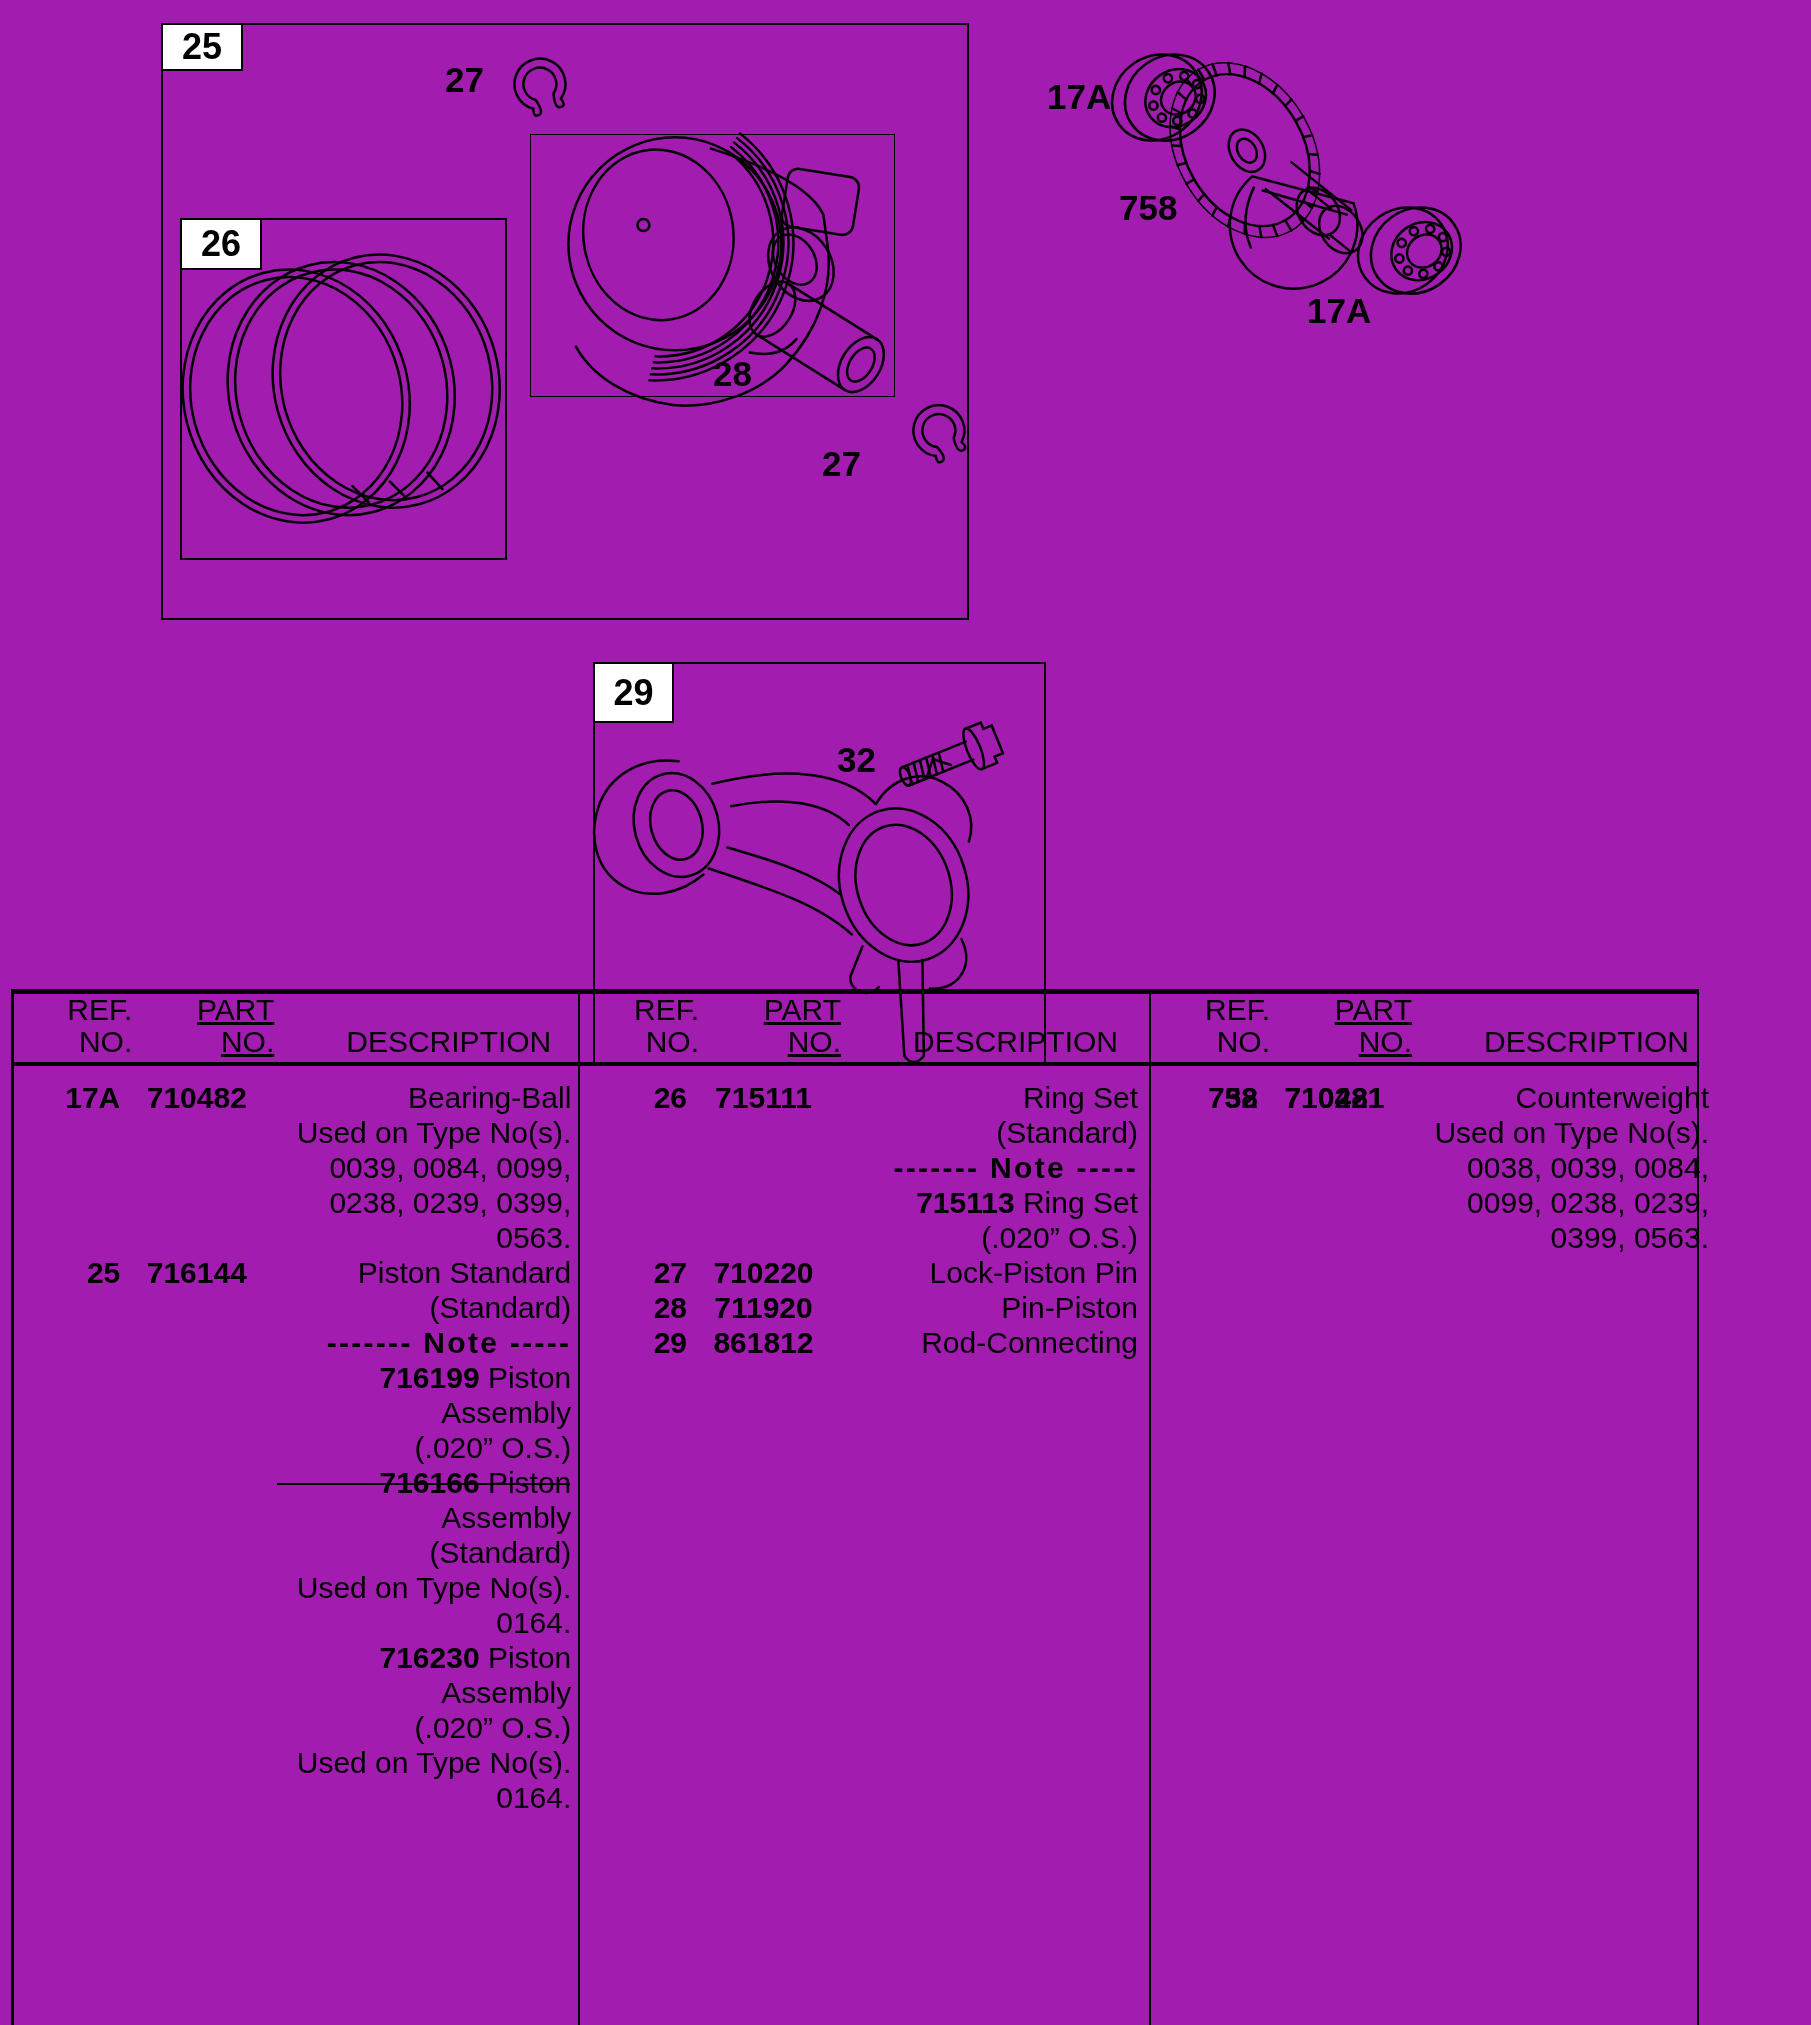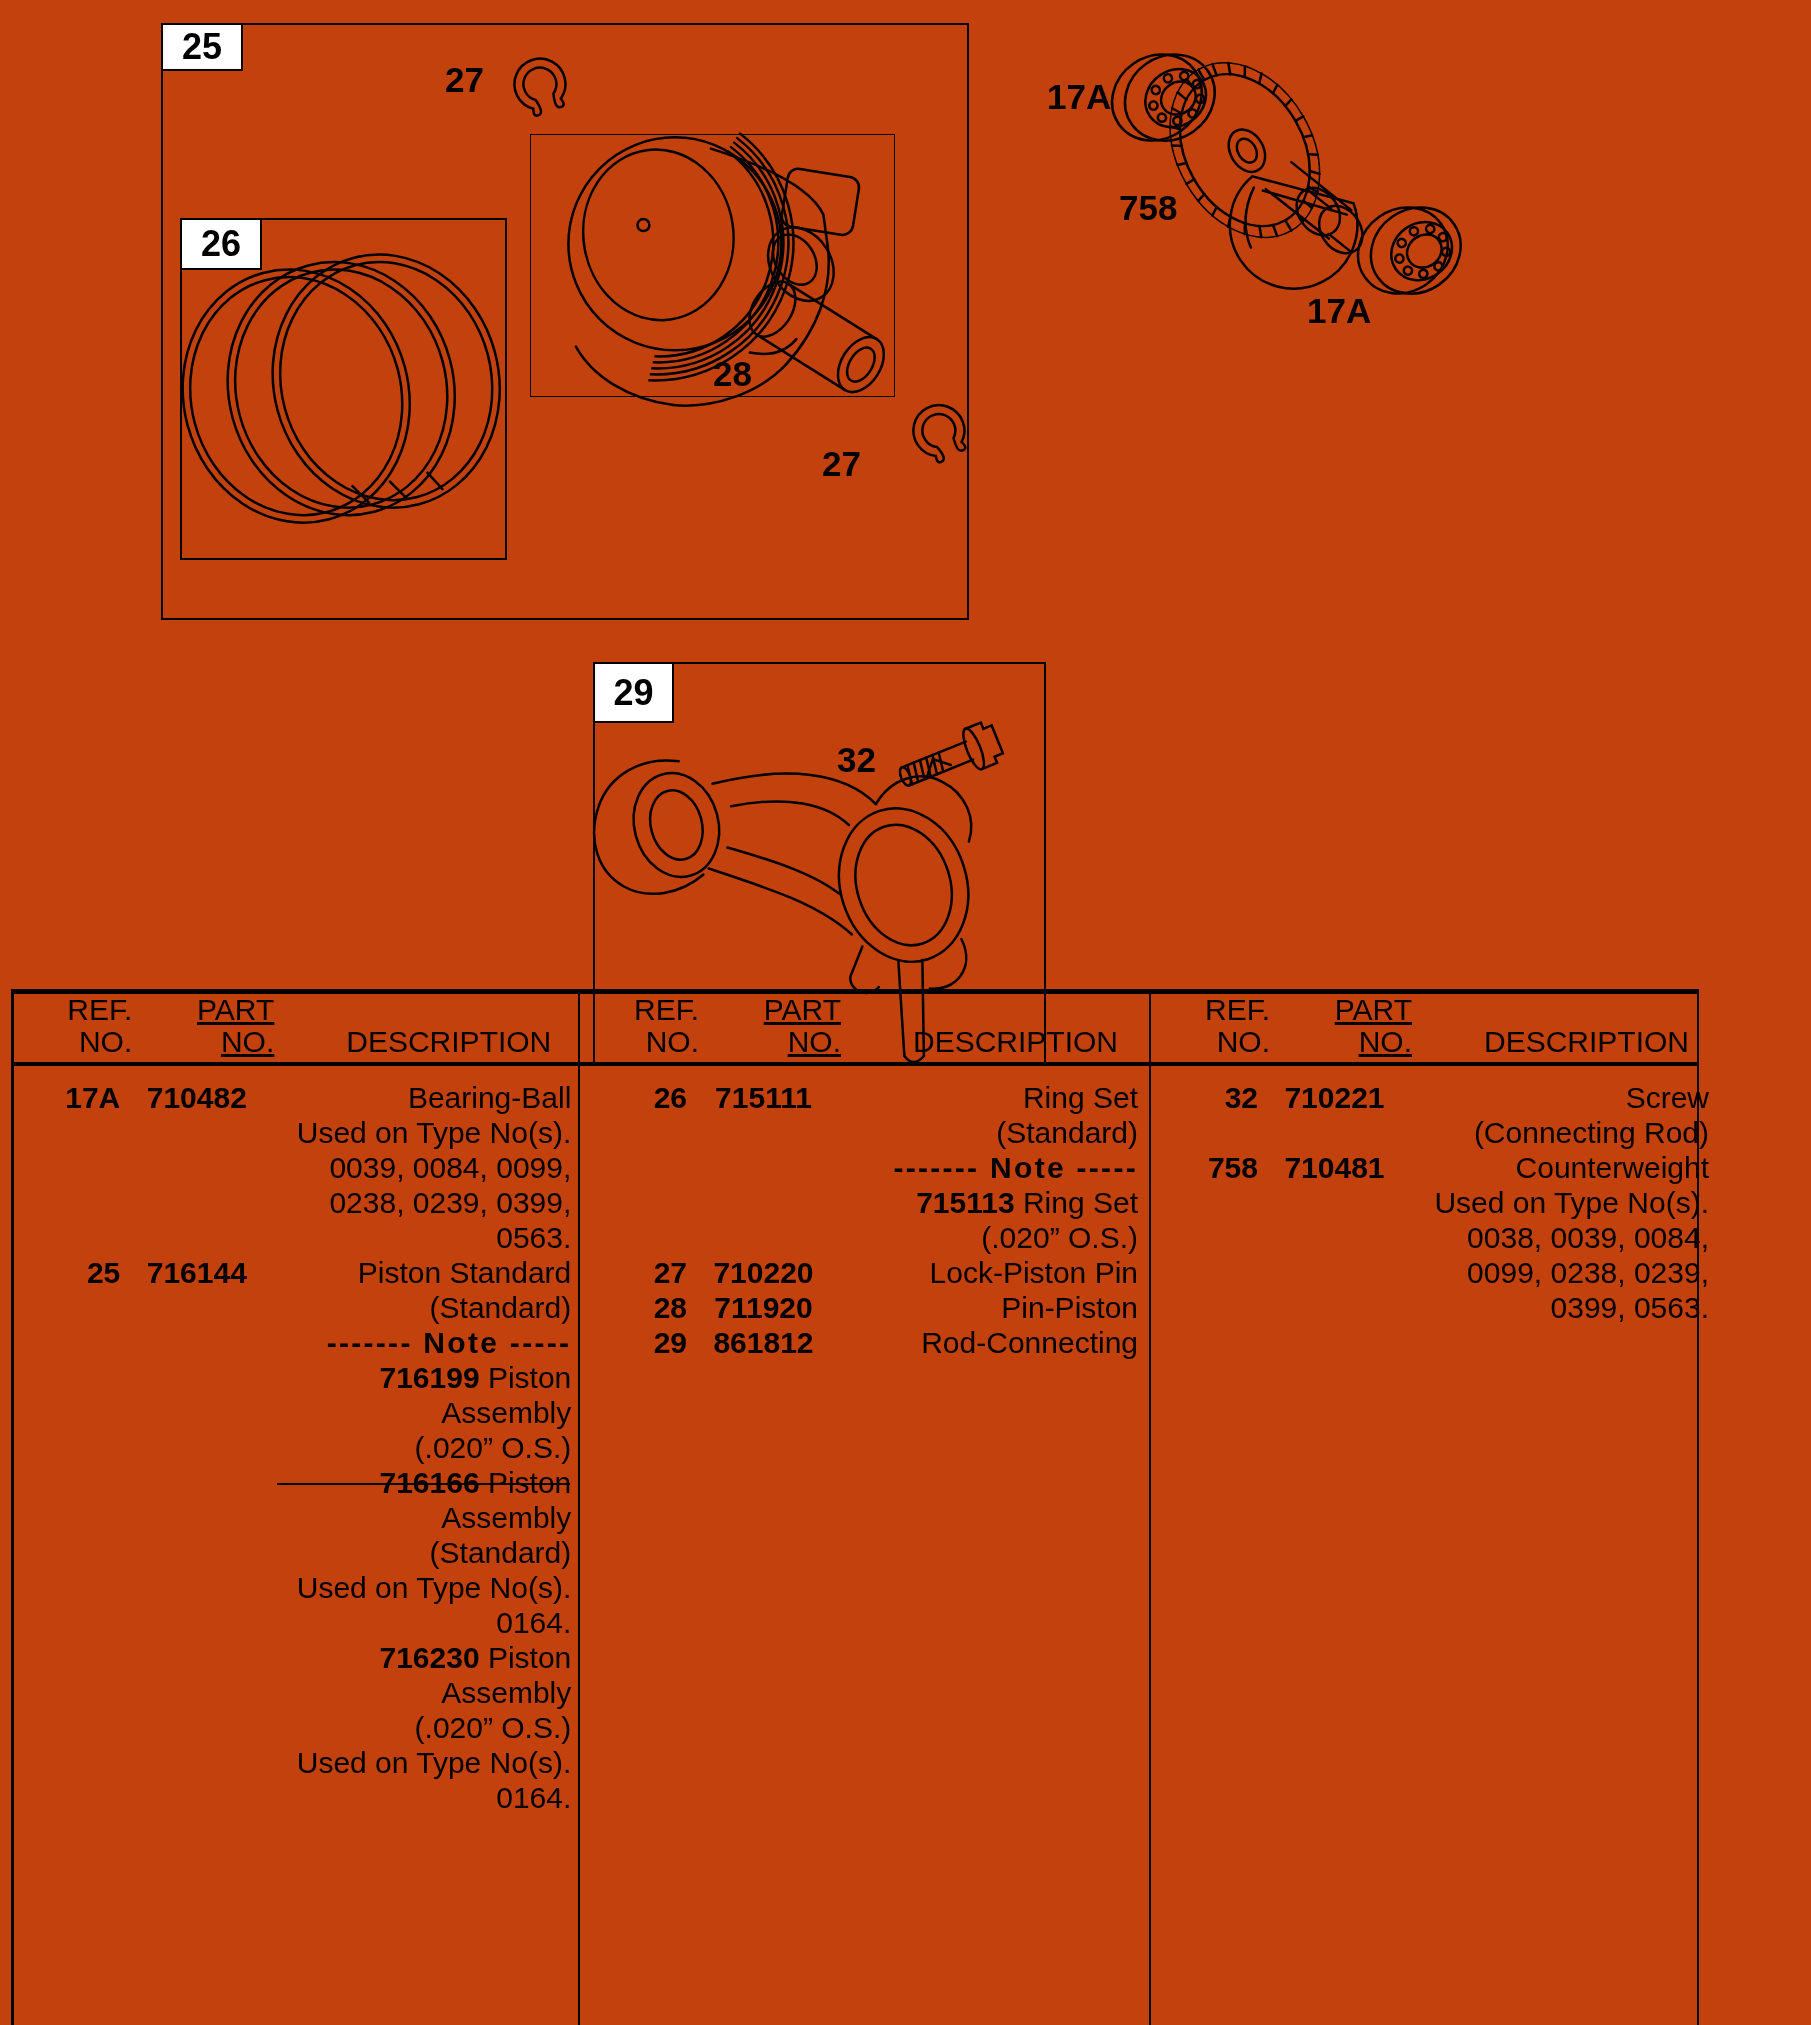--- a/index.html
+++ b/index.html
@@ -1,17 +1,17 @@
 <!DOCTYPE html>
 <html style="font-size:12px"><head>
 <meta charset="utf-8">
 <style>
   html,body{margin:0;padding:0;background:#888;}
   .page{
-    position:relative;width:1811px;height:2025px;background:#c2410c;
+    position:relative;width:1811px;height:2025px;background:#a21caf;
     font-family:"Liberation Sans",sans-serif;color:#000;overflow:hidden;
   }
   svg.art{position:absolute;left:0;top:0;z-index:1;}
   svg.art *{vector-effect:non-scaling-stroke;}
   .pbox{position:absolute;border:2.3px solid #000;z-index:2;background:transparent;}
   .plabel{
     position:absolute;border:2.3px solid #000;background:#fff;z-index:3;
     display:flex;align-items:center;justify-content:center;
     font-weight:bold;font-size:36px;
   }
@@ -337,24 +337,20 @@
       <div>PART</div>
       <div>NO.</div>
     </div>
     <div class="hdrline hdr-desc">
       <div>DESCRIPTION</div>
     </div>
     <div class="colrows">
         <div class="entry">
           <span class="ref">32</span>
           <span class="part">710221</span>
-          <div class="desc">
-            <div class="descline">Screw</div>
-            <div class="descline">(Connecting Rod)</div>
-          </div>
         </div>
         <div class="entry">
           <span class="ref">758</span>
           <span class="part">710481</span>
           <div class="desc">
             <div class="descline">Counterweight</div>
             <div class="descline">Used on Type No(s).</div>
             <div class="descline">0038, 0039, 0084,</div>
             <div class="descline">0099, 0238, 0239,</div>
             <div class="descline">0399, 0563.</div>

